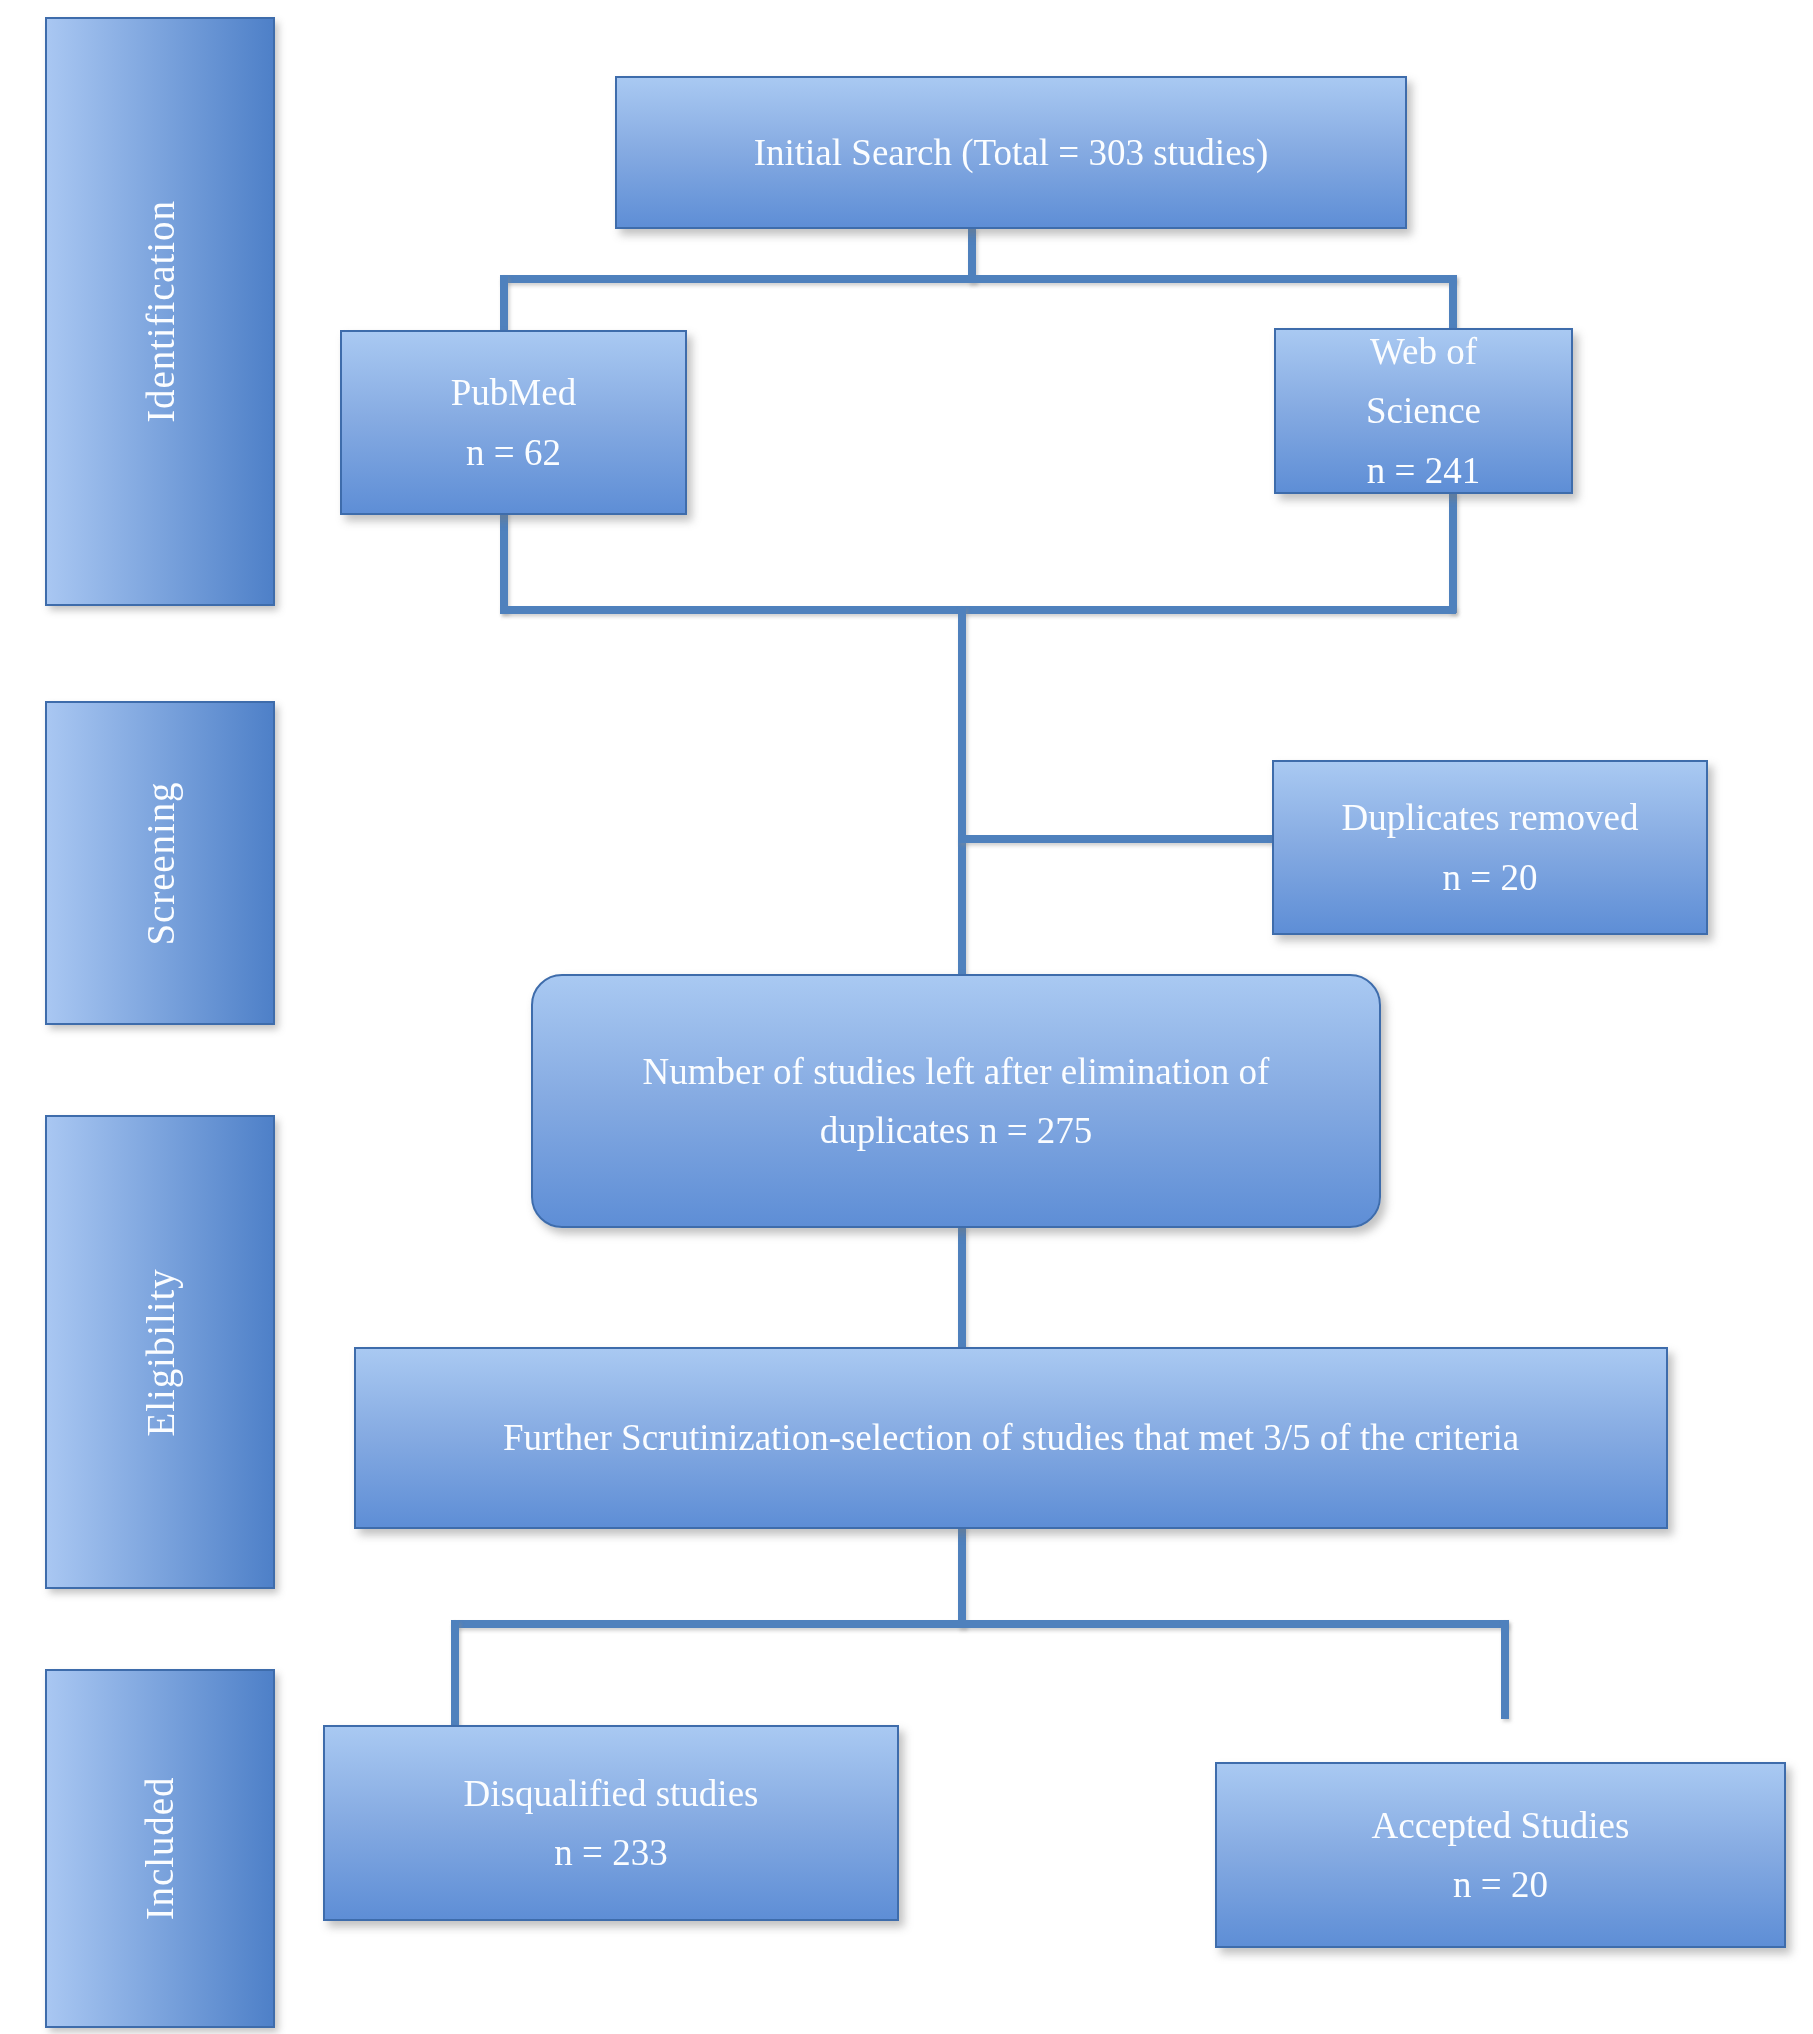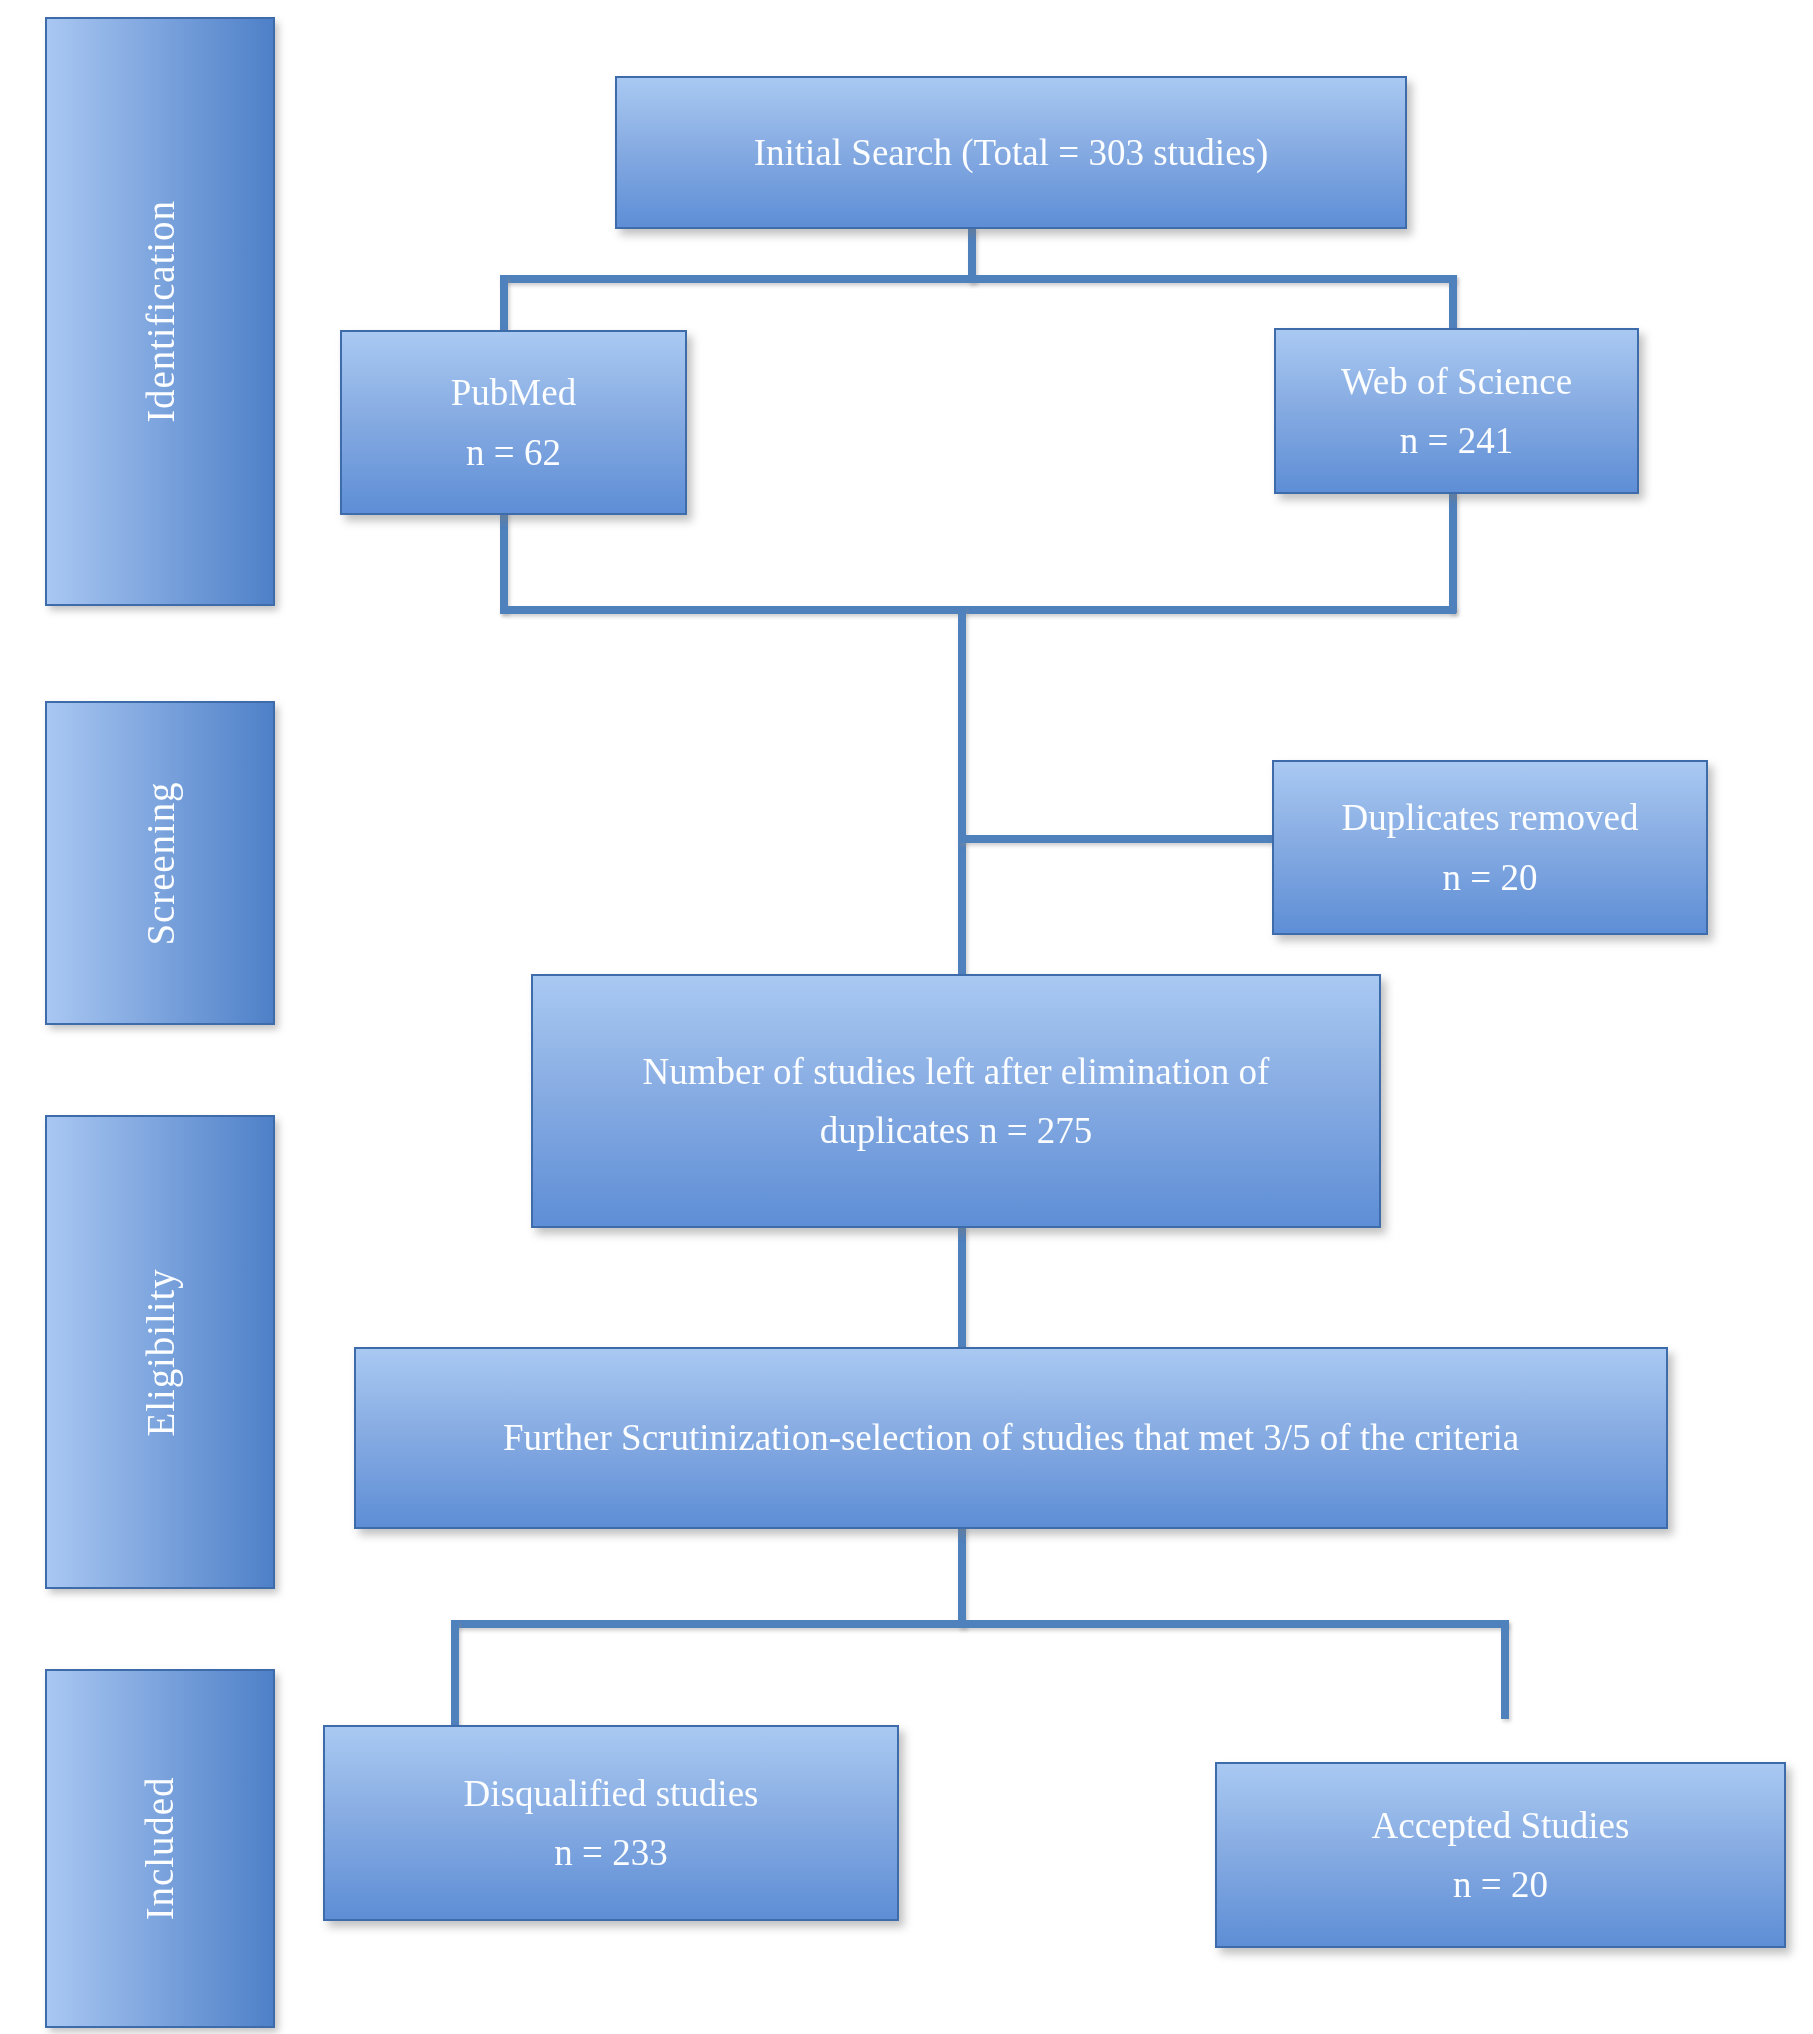--- a/index.html
+++ b/index.html
@@ -91,31 +91,31 @@
 
   <div class="node" style="left:615px;top:76px;width:792px;height:153px;">
     <span>Initial Search (Total = 303 studies)</span>
   </div>
 
   <div class="node" style="left:340px;top:330px;width:347px;height:185px;">
     <span>PubMed</span>
     <span>n = 62</span>
   </div>
 
-  <div class="node" style="left:1274px;top:328px;width:365px;height:166px;">
+  <div class="node" style="left:1274px;top:328px;width:299px;height:166px;">
     <span>Web of Science</span>
     <span>n = 241</span>
   </div>
 
   <div class="node" style="left:1272px;top:760px;width:436px;height:175px;">
     <span>Duplicates removed</span>
     <span>n = 20</span>
   </div>
 
-  <div class="node" style="left:531px;top:974px;width:850px;height:254px;">
+  <div class="node" style="left:531px;top:974px;width:850px;height:254px;border-radius:31px;">
     <span>Number of studies left after elimination of duplicates n = 275</span>
   </div>
 
   <div class="node" style="left:354px;top:1347px;width:1314px;height:182px;padding:0 28px;">
     <span>Further Scrutinization-selection of studies that met 3/5 of the criteria</span>
   </div>
 
   <div class="node" style="left:323px;top:1725px;width:576px;height:196px;">
     <span>Disqualified studies</span>
     <span>n = 233</span>

